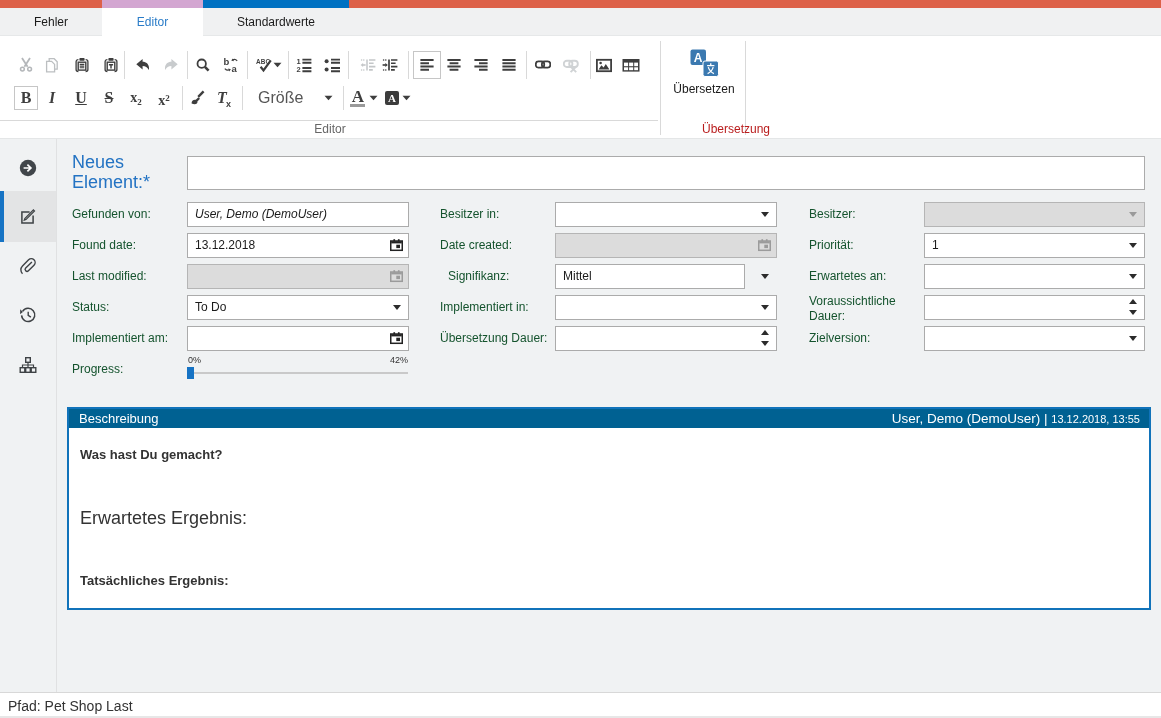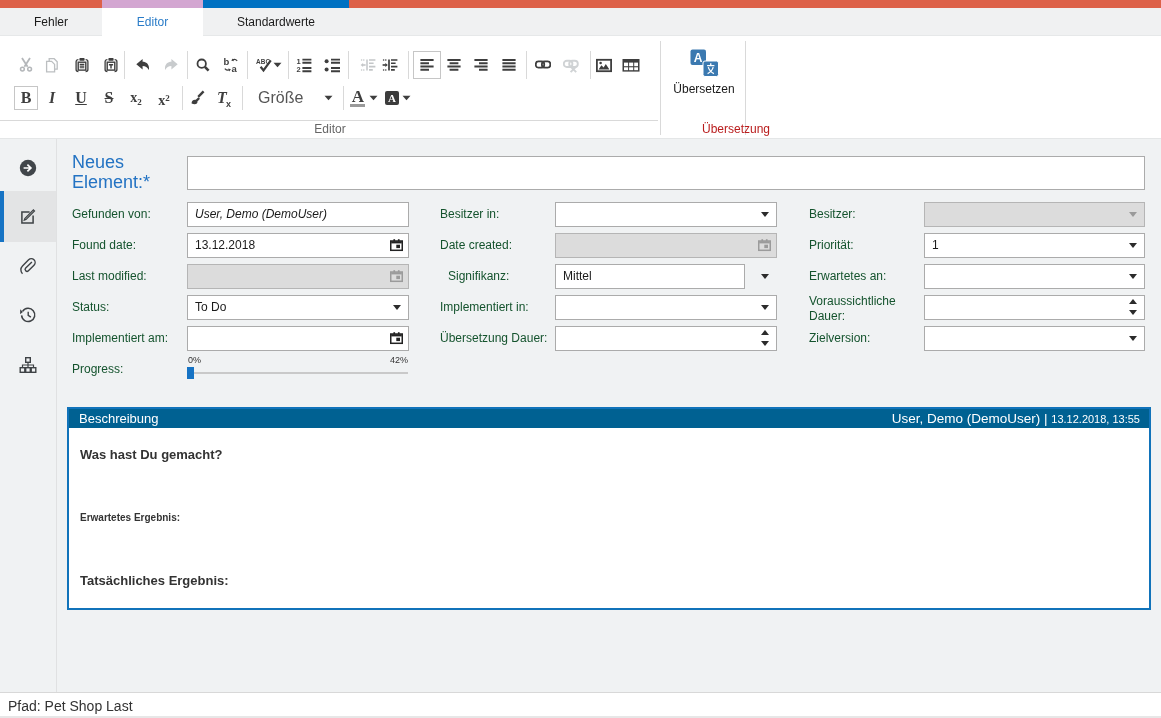--- a/index.html
+++ b/index.html
@@ -342,18 +342,18 @@
 <div class="spdn" style="left:1129px;top:310px;"></div>
 <div class="lbl" style="left:809px;top:326px;">Zielversion:</div>
 <div class="inp" style="left:924px;top:326px;width:221px;"></div>
 <div class="dda" style="left:1129px;top:336px;"></div>
 
 <div class="abs" style="left:67px;top:407px;width:1084px;height:203px;background:#ffffff;border:2px solid #1173ba;box-sizing:border-box;"></div>
 <div class="abs" style="left:69px;top:409px;width:1080px;height:19px;background:#006192;"></div>
 <div class="abs" style="left:79px;top:409px;width:400px;height:19px;font-size:13px;line-height:19px;color:#ffffff;">Beschreibung</div>
 <div class="abs" style="left:700px;top:409px;width:440px;height:19px;font-size:13.5px;line-height:19px;color:#ffffff;text-align:right;">User, Demo (DemoUser) | <span style="font-size:11px;">13.12.2018, 13:55</span></div>
 <div class="abs" style="left:80px;top:445px;font-size:13px;font-weight:bold;line-height:20px;color:#333;">Was hast Du gemacht?</div>
-<div class="abs" style="left:80px;top:508px;font-size:10px;font-weight:bold;line-height:20px;color:#333;">Erwartetes Ergebnis:</div>
+<div class="abs" style="left:80px;top:508px;font-size:18px;font-weight:normal;line-height:20px;color:#333;">Erwartetes Ergebnis:</div>
 <div class="abs" style="left:80px;top:571px;font-size:13px;font-weight:bold;line-height:20px;color:#333;">Tatsächliches Ergebnis:</div>
 
 <div class="abs" style="left:0;top:692px;width:1161px;height:24px;background:#ffffff;border-top:1px solid #d8d8d8;box-sizing:border-box;"></div>
 <div class="abs" style="left:8px;top:694px;width:500px;height:25px;font-size:14px;line-height:25px;color:#333;">Pfad: Pet Shop Last</div>
 <div class="abs" style="left:0;top:716px;width:1161px;height:2px;background:#e7e7e7;"></div>
 
 </body></html>

